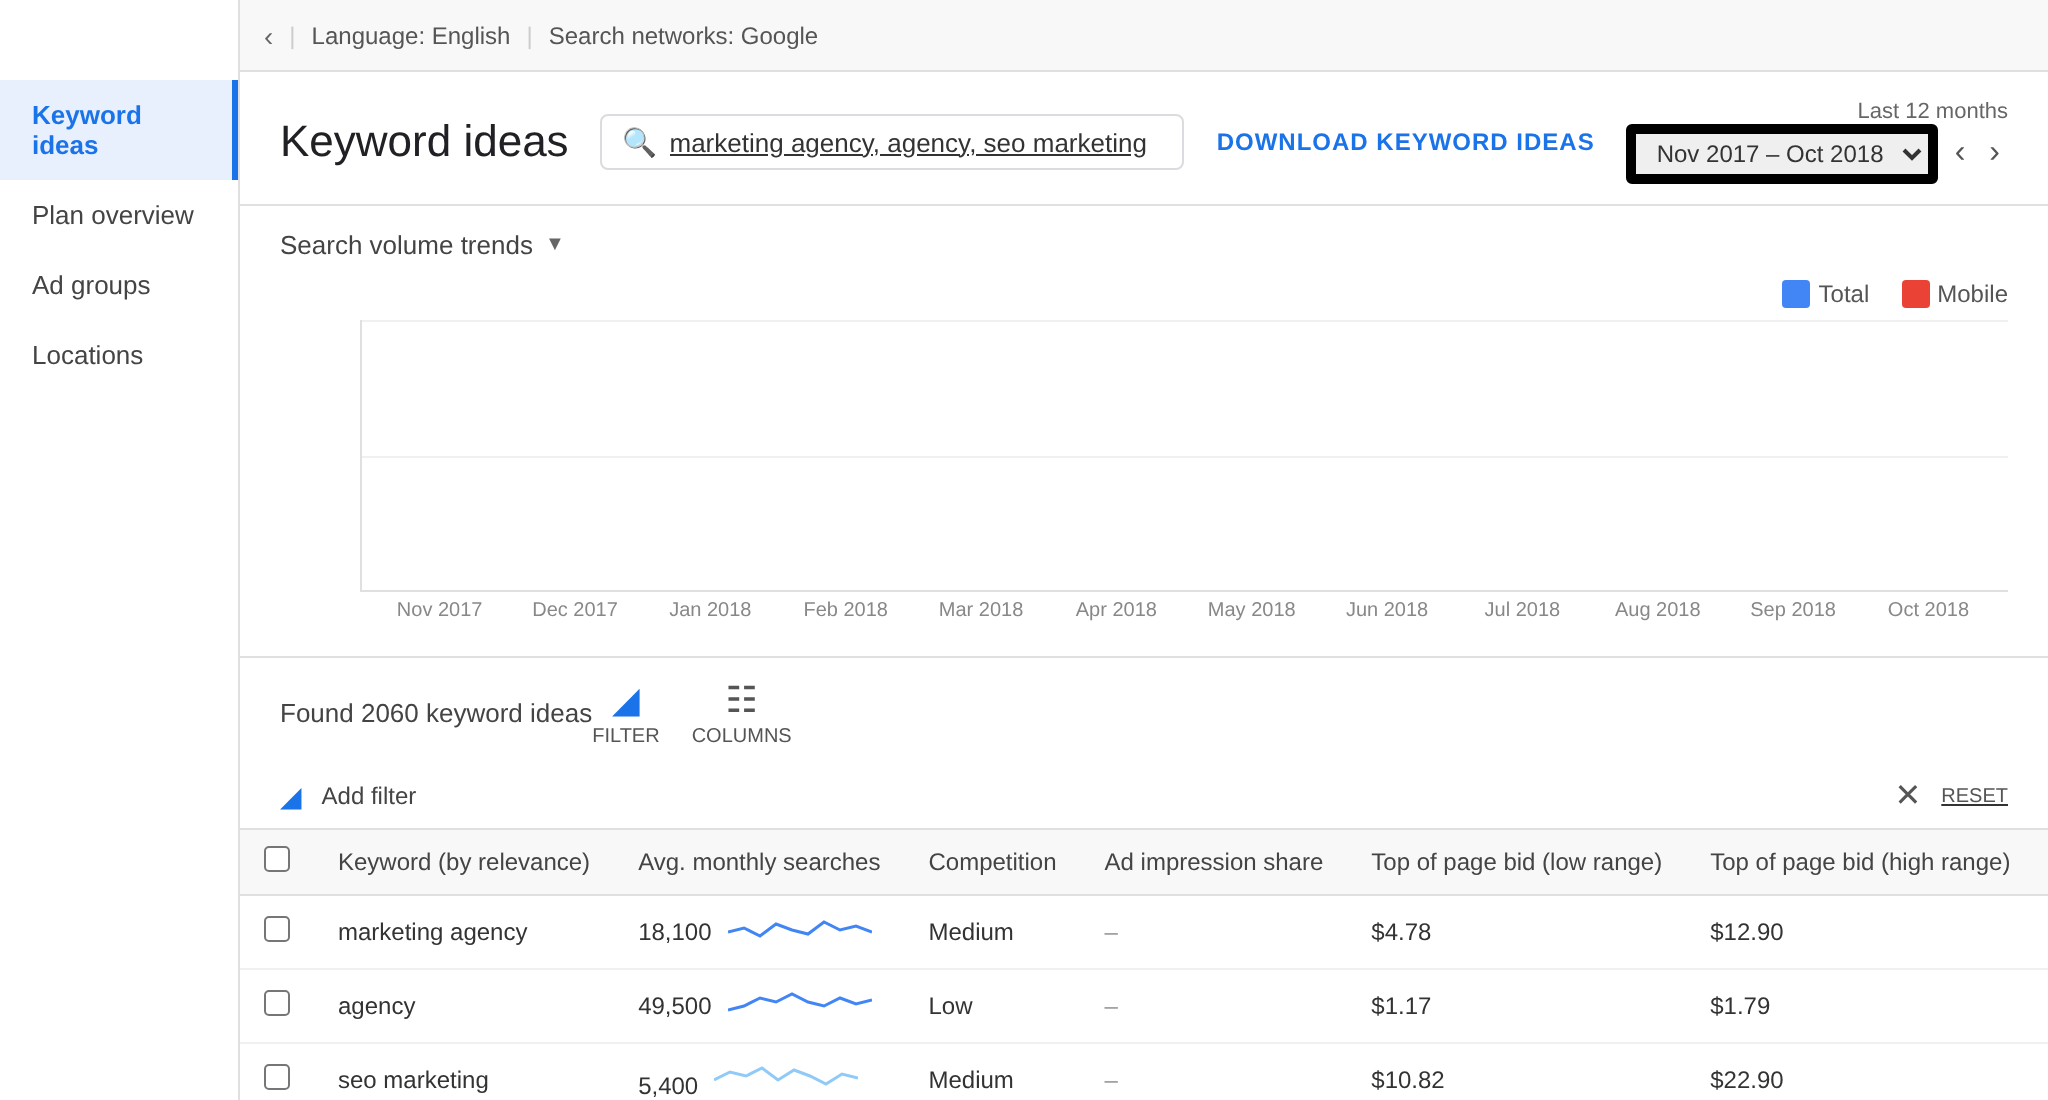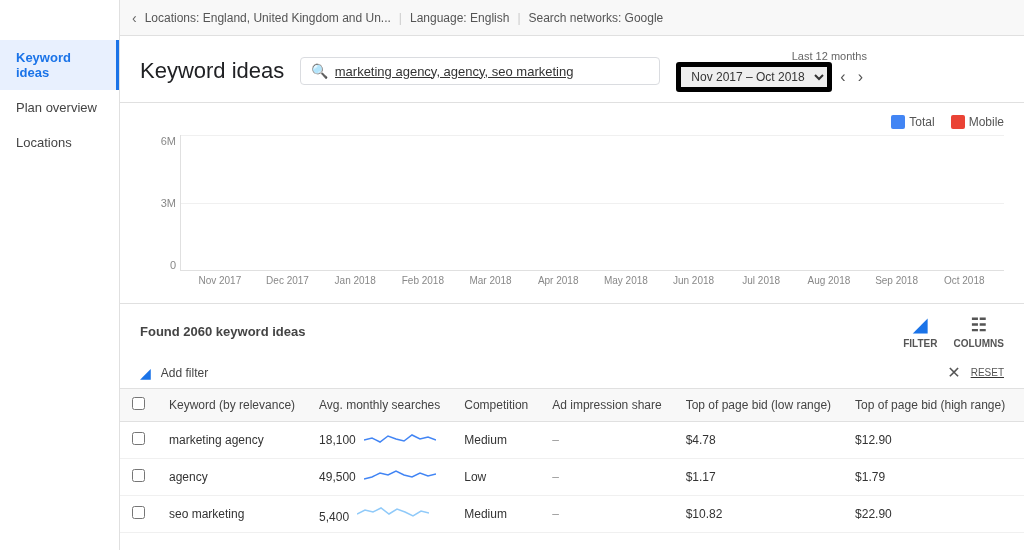--- a/index.html
+++ b/index.html
@@ -207,25 +207,24 @@
     .gridline {
       position: absolute;
       left: 0; right: 0;
       border-top: 1px solid #f0f0f0;
     }
 
     
     .found-row {
       display: flex;
       align-items: center;
-      justify-content: space-between;
+      justify-content: flex-start;
       padding: 10px 20px 8px 20px;
       font-size: 13px;
       color: #444;
-      font-weight: bold;
     }
     .found-row-actions {
       display: flex;
       align-items: center;
       gap: 16px;
     }
     .filter-btn, .columns-btn {
       display: flex;
       flex-direction: column;
       align-items: center;
@@ -295,71 +294,73 @@
 <body>
 
 <div class="sidebar">
   <div class="sidebar-item active">
     <span>Keyword ideas</span>
   </div>
   <div class="sidebar-item">
     <span>Plan overview</span>
   </div>
   <div class="sidebar-item">
+    <span>Ad groups</span>
+  </div>
+  <div class="sidebar-item">
     <span>Locations</span>
   </div>
 </div>
 
 <div class="topbar">
   <span class="topbar-chevron">‹</span>
-  <span>Locations: England, United Kingdom and Un...</span>
   <span class="topbar-sep">|</span>
   <span>Language: English</span>
   <span class="topbar-sep">|</span>
   <span>Search networks: Google</span>
 </div>
 
 <div class="main">
 
   <div class="header-row">
     <h1 class="page-title">Keyword ideas</h1>
     <div class="search-box">
       <span class="search-icon-svg">🔍</span>
       <input type="text" value="marketing agency, agency, seo marketing" style="">
     </div>
+    <div class="download-btn">DOWNLOAD KEYWORD IDEAS</div>
     <div class="date-range-section">
       <span style="font-size:11px;color:#666;">Last 12 months</span>
       <div class="date-range-row">
         <select class="date-range-select">
           <option>Nov 2017 – Oct 2018</option>
         </select>
         <span class="nav-arrow">‹</span>
         <span class="nav-arrow">›</span>
       </div>
     </div>
   </div>
 
   <div class="chart-section">
+    <div class="chart-header">
+      <span class="chart-title">Search volume trends</span>
+      <span class="chart-dropdown-icon">▼</span>
+    </div>
     <div class="chart-legend">
       <div class="legend-item">
         <span class="legend-dot" style="background:#4285f4;"></span>
         <span>Total</span>
       </div>
       <div class="legend-item">
         <span class="legend-dot" style="background:#ea4335;"></span>
         <span>Mobile</span>
       </div>
     </div>
 
     <div class="chart-container">
-      <div class="y-axis">
-        <span>6M</span>
-        <span>3M</span>
-        <span>0</span>
-      </div>
       <div class="chart-bars" id="chart-bars">
         <div class="gridline" style="top:0%;"></div>
         <div class="gridline" style="top:50%;"></div>
       <div class="chart-bar-group">
             <div class="bar-blue" style="height: 72%; flex: 1 1 0%;"></div>
             <div class="bar-red" style="height: 25%; flex: 1 1 0%;"></div>
           </div>
           <div class="chart-bar-group">
             <div class="bar-blue" style="height: 68%; flex: 1 1 0%;"></div>
             <div class="bar-red" style="height: 22%; flex: 1 1 0%;"></div>

